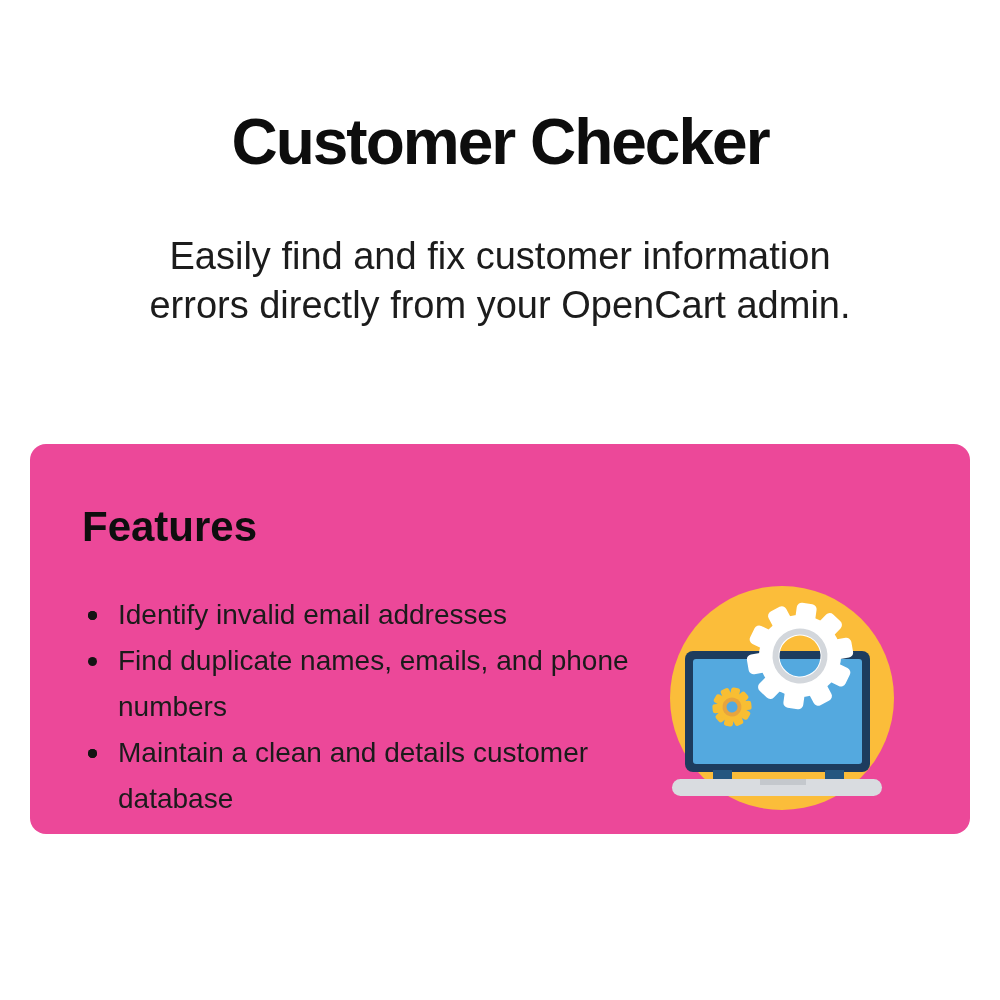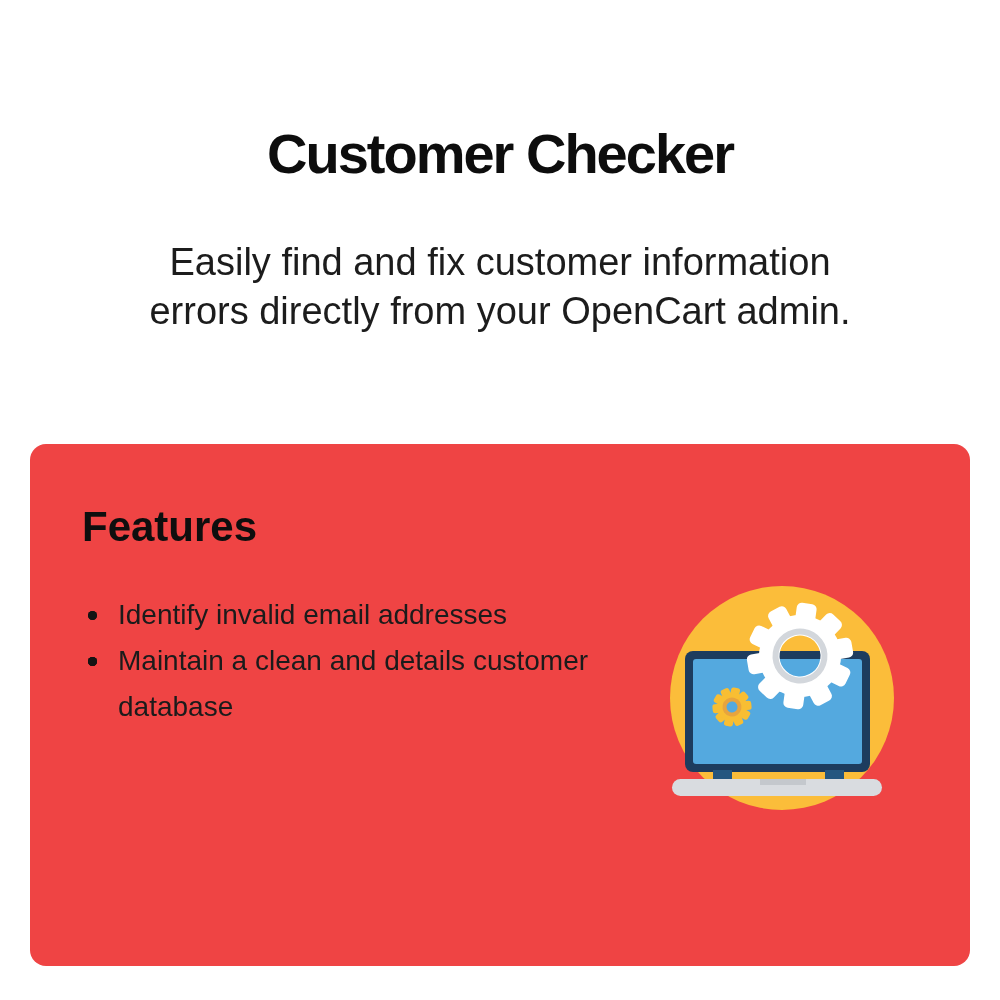--- a/index.html
+++ b/index.html
@@ -11,45 +11,45 @@
     font-family: "Liberation Sans", "DejaVu Sans", sans-serif;
     color: #131313;
   }
   .page {
     position: relative;
     width: 1000px;
     height: 1000px;
     overflow: hidden;
   }
   .main-title {
-    margin: 16px;
+    margin: 0;
     padding-top: 106px;
     text-align: center;
-    font-size: 56px;
+    font-size: 64px;
     font-weight: 800;
     letter-spacing: -2px;
     line-height: 1.15;
     color: #0d0d0d;
   }
   .subtitle {
     margin: 52px auto 0 auto;
     max-width: 770px;
     text-align: center;
     font-size: 38px;
     font-weight: 400;
     line-height: 49px;
     color: #1c1c1c;
   }
   .features-card {
     position: absolute;
     left: 30px;
     top: 444px;
     width: 940px;
-    height: 522px;
-    background: #ef4444;
+    height: 390px;
+    background: #ec4899;
     border-radius: 16px;
   }
   .features-heading {
     margin: 0;
     padding: 58px 0 0 52px;
     font-size: 42px;
     font-weight: 700;
     line-height: 1.2;
     color: #0e0e0e;
   }
@@ -99,20 +99,21 @@
     <ul class="features-list">
       <li class="feature-item">
         <span class="bullet-dot"></span>
       </li>
       <li class="feature-item">
         <span class="bullet-dot"></span>
         <span>Identify invalid email addresses</span>
       </li>
       <li class="feature-item">
         <span class="bullet-dot"></span>
+        <span>Find duplicate names, emails, and phone numbers</span>
       </li>
       <li class="feature-item">
         <span class="bullet-dot"></span>
       </li>
       <li class="feature-item">
         <span class="bullet-dot"></span>
         <span>Maintain a clean and details customer database</span>
       </li>
     </ul>
 

